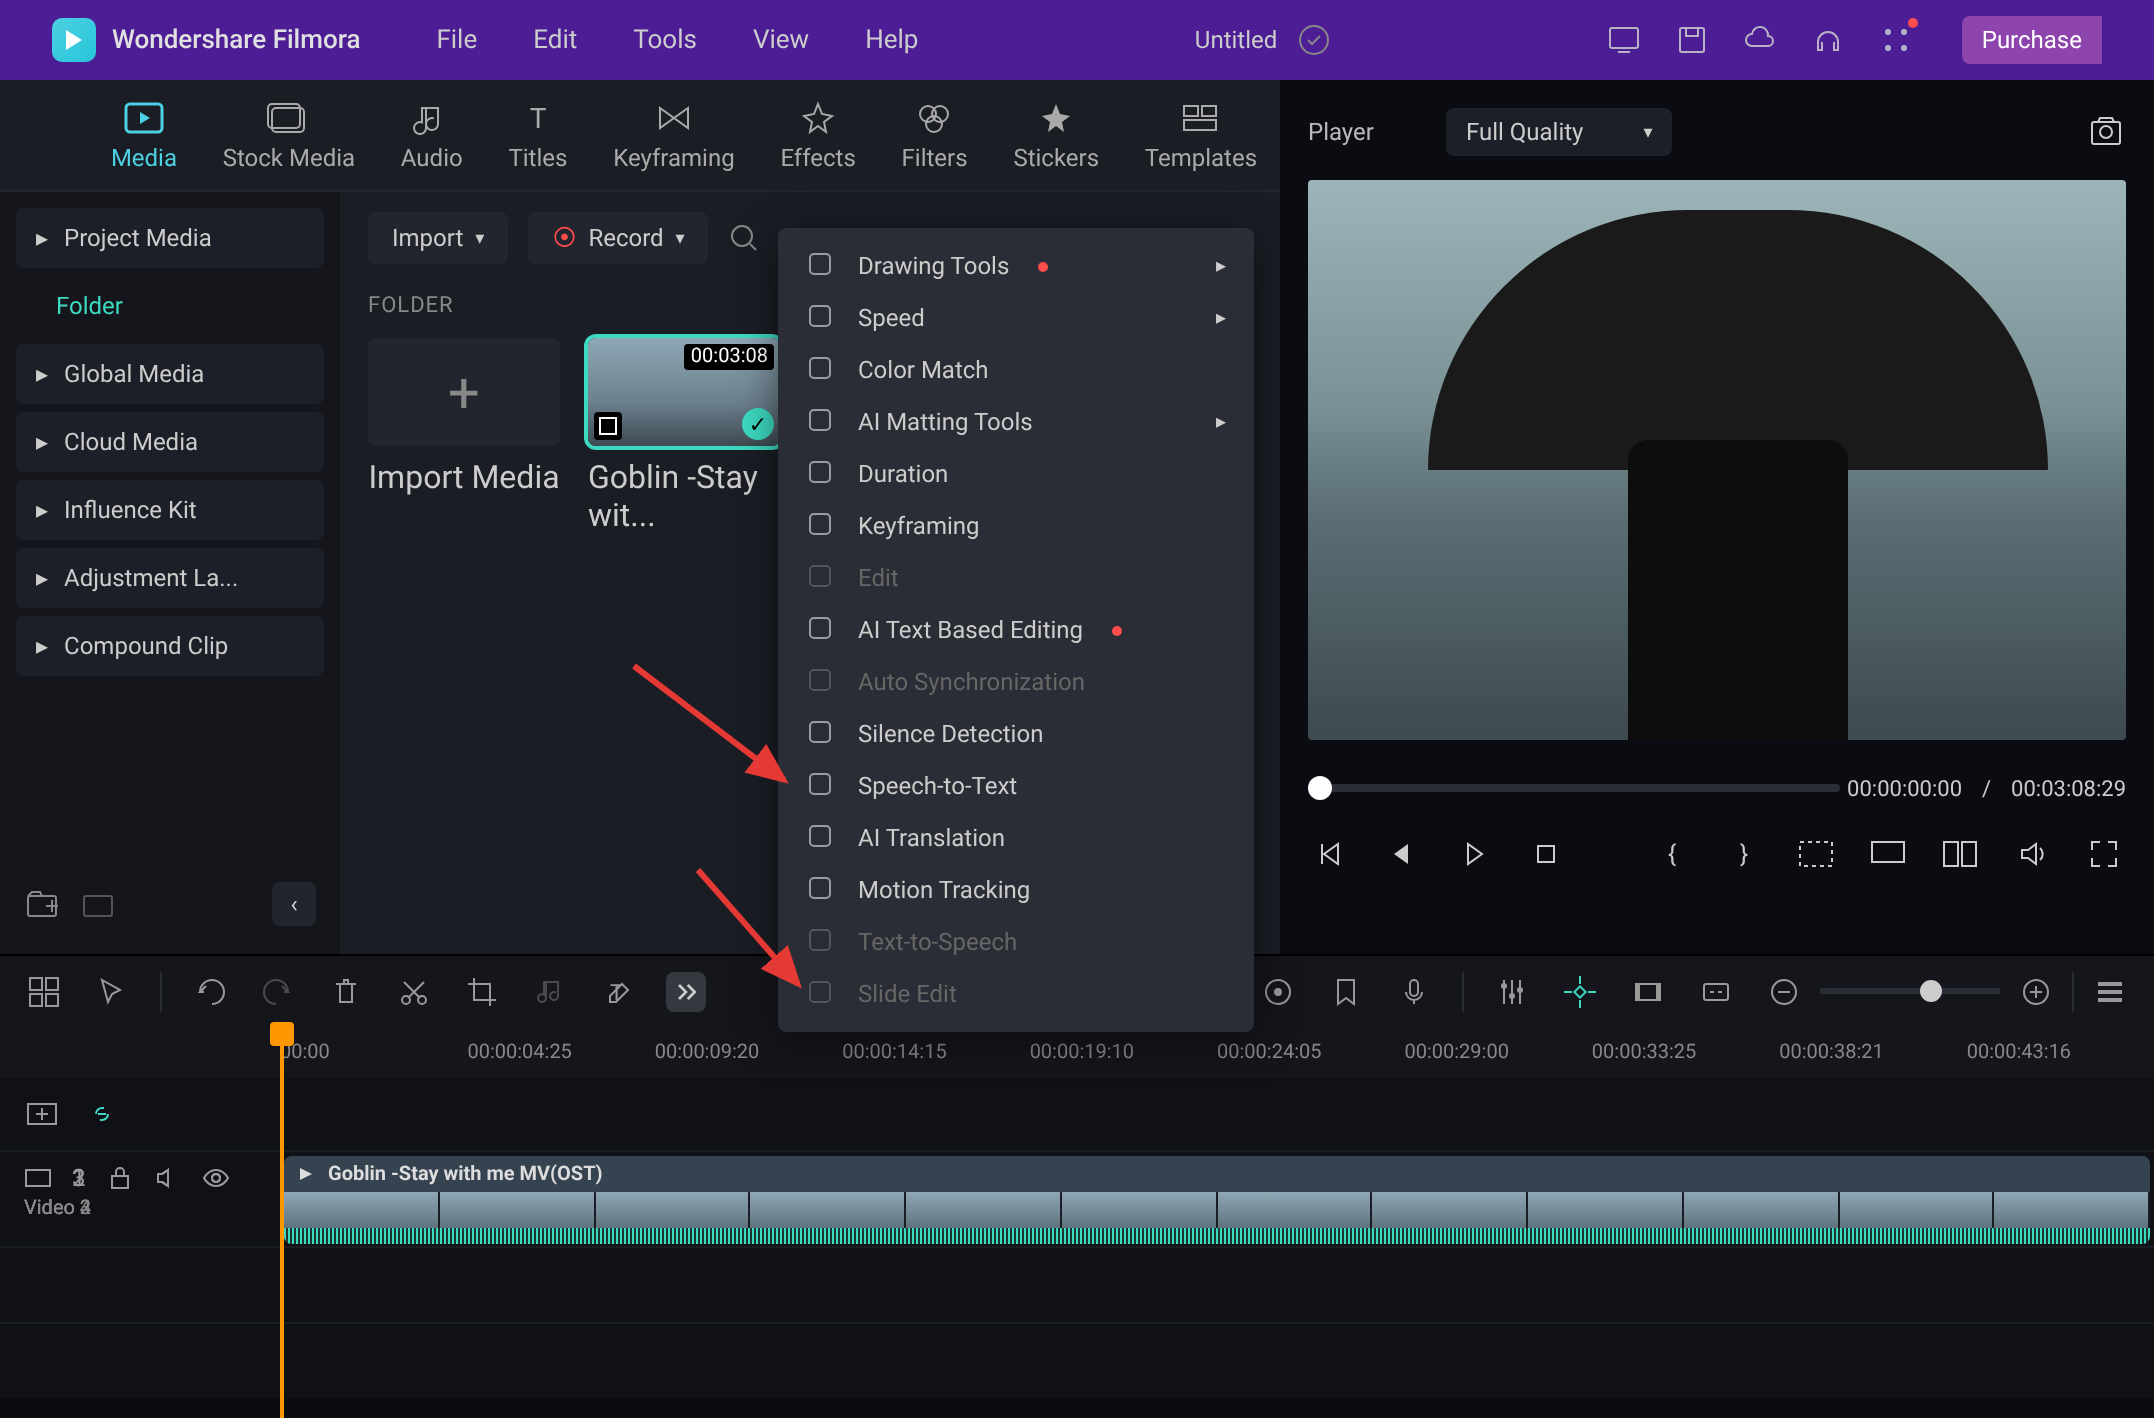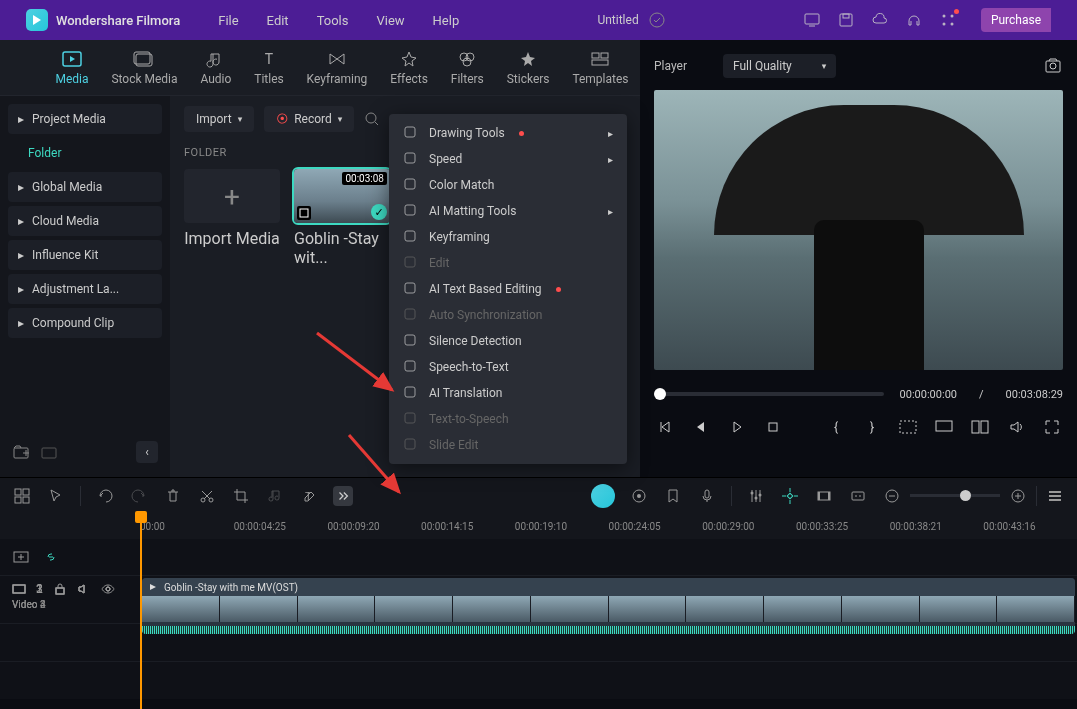--- a/index.html
+++ b/index.html
@@ -40,21 +40,21 @@
 .thumb-label{font-size:16px;color:#ccc;}
 .plus{font-size:28px;color:#888;}
 .right{flex:1;background:#0a0c12;padding:10px 14px;display:flex;flex-direction:column;}
 .player-top{display:flex;align-items:center;gap:36px;height:32px;margin-bottom:8px;}
 .player-label{color:#bbb;font-size:12px;}
 .quality{background:#1c1f27;padding:5px 10px;border-radius:4px;color:#ccc;display:flex;align-items:center;gap:30px;cursor:pointer;}
 .snapshot{margin-left:auto;cursor:pointer;}
 .video{width:100%;height:280px;background:linear-gradient(180deg,#9db5b8 0%,#7a9196 40%,#5a6e73 60%,#3d4a50 100%);border-radius:2px;position:relative;overflow:hidden;}
 .umbrella{position:absolute;top:15px;left:60px;width:310px;height:130px;background:#1a1a1a;border-radius:155px 155px 0 0;}
 .person{position:absolute;top:130px;left:160px;width:110px;height:150px;background:#0d0d0d;border-radius:10px 10px 0 0;}
-.controls{display:flex;align-items:center;gap:16px;margin-top:12px;height:24px;}
+.controls{display:flex;align-items:center;gap:4px;margin-top:12px;height:24px;}
 .scrub{flex:1;height:4px;background:#2a2d35;border-radius:2px;position:relative;}
 .scrub-dot{position:absolute;left:0;top:-4px;width:12px;height:12px;background:#fff;border-radius:50%;}
 .time{font-size:11px;color:#ccc;font-variant-numeric:tabular-nums;}
 .pcontrols{display:flex;align-items:center;gap:14px;margin-top:10px;}
 .pbtn{width:22px;height:22px;cursor:pointer;display:flex;align-items:center;justify-content:center;color:#ccc;}
 .pgroup{display:flex;gap:14px;margin-left:auto;}
 .toolbar{height:36px;background:#14161c;display:flex;align-items:center;padding:0 12px;gap:14px;border-top:1px solid #000;}
 .tbtn{width:20px;height:20px;cursor:pointer;display:flex;align-items:center;justify-content:center;color:#999;}
 .tsep{width:1px;height:20px;background:#2a2d35;}
 .expand-btn{background:#35383f;border-radius:4px;padding:3px;}
@@ -65,21 +65,21 @@
 .timeline{background:#0f1117;}
 .ruler{height:26px;display:flex;align-items:center;padding-left:140px;position:relative;color:#888;font-size:10px;background:#14161c;}
 .ruler-item{width:100px;font-variant-numeric:tabular-nums;}
 .playhead{position:absolute;left:140px;top:0;width:2px;height:200px;background:#ff9800;z-index:5;}
 .playhead::before{content:"";position:absolute;top:-2px;left:-5px;width:12px;height:12px;background:#ff9800;border-radius:2px;}
 .tracks{position:relative;}
 .track{height:48px;display:flex;align-items:center;border-top:1px solid #1a1d24;}
 .track-head{width:140px;display:flex;align-items:center;gap:8px;padding:0 12px;color:#999;}
 .track-label{font-size:10px;color:#888;}
 .track-body{flex:1;height:100%;position:relative;}
-.clip{position:absolute;left:2px;top:2px;right:2px;height:56px;background:#2a3540;border-radius:4px;overflow:hidden;}
+.clip{position:absolute;left:2px;top:2px;right:2px;height:44px;background:#2a3540;border-radius:4px;overflow:hidden;font-weight:bold;}
 .clip-head{height:18px;background:#35424f;display:flex;align-items:center;gap:6px;padding:0 6px;font-size:10px;color:#ddd;}
 .clip-thumbs{display:flex;height:26px;}
 .clip-th{flex:1;background:linear-gradient(180deg,#8fa8b5,#4a5a65);border-right:1px solid #1a1d24;}
 .clip-wave{height:8px;background:repeating-linear-gradient(90deg,#3dd9c1 0,#3dd9c1 1px,#1a3530 1px,#1a3530 2px);position:absolute;bottom:0;left:0;right:0;}
 .track-controls{position:absolute;left:0;top:0;width:140px;display:flex;flex-direction:column;padding:4px 12px;}
 .tc-row{display:flex;gap:10px;align-items:center;height:20px;}
 .context-menu{position:absolute;left:389px;top:114px;width:238px;background:#2a2d35;border-radius:4px;box-shadow:0 4px 20px rgba(0,0,0,.5);padding:6px 0;z-index:20;}
 .cm-item{display:flex;align-items:center;gap:10px;padding:5px 14px;color:#ccc;cursor:pointer;font-size:12px;position:relative;}
 .cm-item.disabled{color:#666;}
 .cm-icon{width:16px;height:16px;opacity:.7;flex-shrink:0;}
@@ -672,20 +672,28 @@
       </span>
       <span>AI Matting Tools</span>
       <span class="cm-arrow">▸</span>
     </div>
     <div class="cm-item">
       <span class="cm-icon">
         <svg width="14" height="14" viewBox="0 0 14 14">
           <rect x="2" y="2" width="10" height="10" rx="2" fill="none" stroke="currentColor"></rect>
         </svg>
       </span>
+      <span>Duration</span>
+    </div>
+    <div class="cm-item">
+      <span class="cm-icon">
+        <svg width="14" height="14" viewBox="0 0 14 14">
+          <rect x="2" y="2" width="10" height="10" rx="2" fill="none" stroke="currentColor"></rect>
+        </svg>
+      </span>
       <span>Keyframing</span>
     </div>
     <div class="cm-item disabled">
       <span class="cm-icon">
         <svg width="14" height="14" viewBox="0 0 14 14">
           <rect x="2" y="2" width="10" height="10" rx="2" fill="none" stroke="currentColor"></rect>
         </svg>
       </span>
       <span>Edit</span>
     </div>
@@ -722,20 +730,28 @@
       </span>
       <span>Speech-to-Text</span>
     </div>
     <div class="cm-item">
       <span class="cm-icon">
         <svg width="14" height="14" viewBox="0 0 14 14">
           <rect x="2" y="2" width="10" height="10" rx="2" fill="none" stroke="currentColor"></rect>
         </svg>
       </span>
       <span>AI Translation</span>
+    </div>
+    <div class="cm-item">
+      <span class="cm-icon">
+        <svg width="14" height="14" viewBox="0 0 14 14">
+          <rect x="2" y="2" width="10" height="10" rx="2" fill="none" stroke="currentColor"></rect>
+        </svg>
+      </span>
+      <span>Motion Tracking</span>
     </div>
     <div class="cm-item disabled">
       <span class="cm-icon">
         <svg width="14" height="14" viewBox="0 0 14 14">
           <rect x="2" y="2" width="10" height="10" rx="2" fill="none" stroke="currentColor"></rect>
         </svg>
       </span>
       <span>Text-to-Speech</span>
     </div>
     <div class="cm-item disabled">

